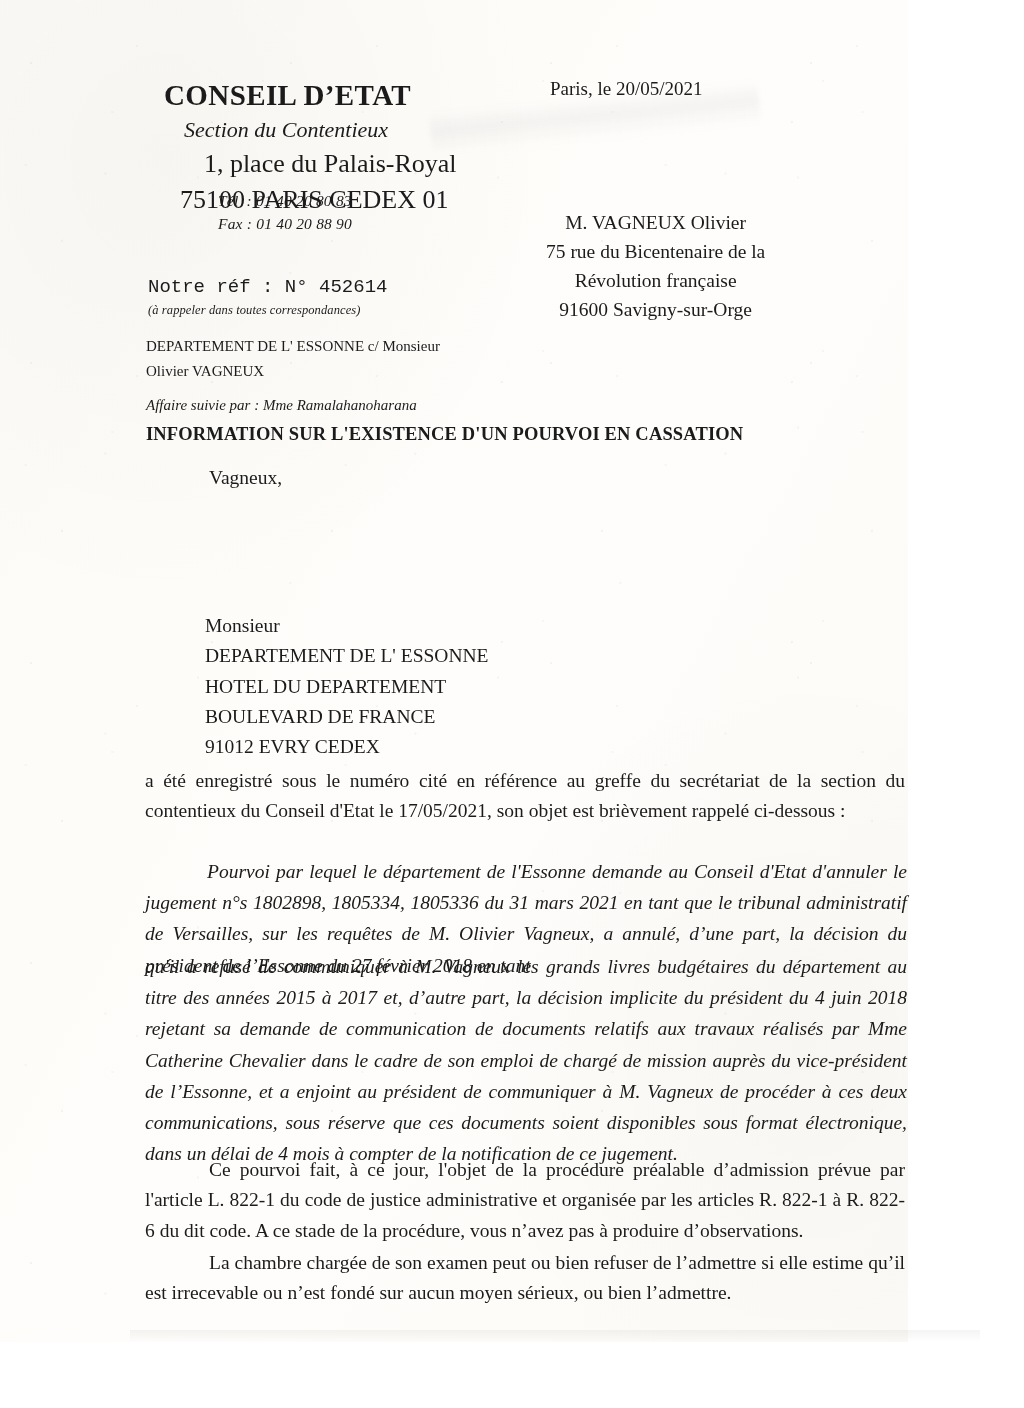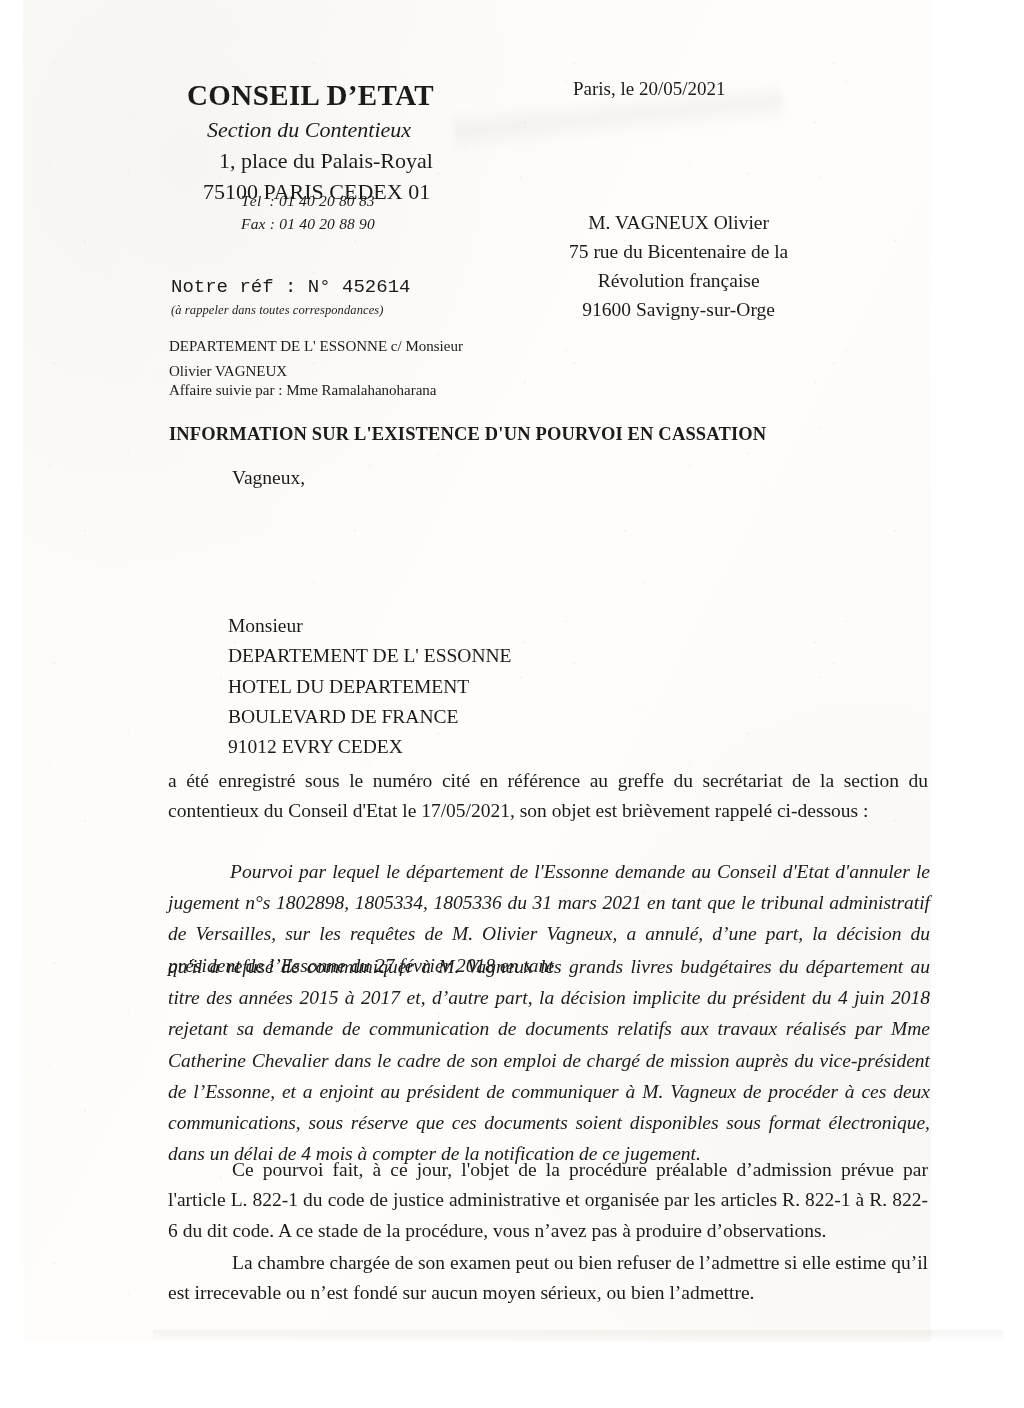--- a/index.html
+++ b/index.html
@@ -20,21 +20,20 @@
   #scan-page {
     position: absolute;
     left: 0;
     top: 0;
     width: 908px;
     height: 1342px;
     background:
       radial-gradient(ellipse 70% 55% at 18% 12%, rgba(0,0,0,0.022), rgba(0,0,0,0) 62%),
       radial-gradient(ellipse 60% 45% at 88% 78%, rgba(0,0,0,0.020), rgba(0,0,0,0) 65%),
       linear-gradient(118deg, #fbfaf6 0%, #fdfcf9 28%, #fefdfb 55%, #fbfaf6 100%);
-    margin-left: 23px;
   }
   
   #paper-grain {
     position: absolute;
     inset: 0;
     pointer-events: none;
     opacity: .5;
     background-image:
       radial-gradient(circle at 12% 21%, rgba(120,120,130,.16) 0 1px, rgba(0,0,0,0) 1.4px),
       radial-gradient(circle at 34% 62%, rgba(120,120,130,.13) 0 1px, rgba(0,0,0,0) 1.4px),
@@ -74,21 +73,21 @@
 
   .org-title {
     font-weight: bold;
     font-size: 29px;
     letter-spacing: .4px;
   }
   .org-sub {
     font-style: italic;
     font-size: 22px;
   }
-  .org-line { font-size: 22px; }
+  .org-line { font-size: 26px; text-align: center; }
   .contact { font-style: italic; font-size: 15.5px; letter-spacing: .2px; }
 
   .date-line { font-size: 19px; }
   .addr-line { font-size: 19.5px; line-height: 1.38; }
 
   .ref-line { font-size: 19px; }
   .ref-note { font-style: italic; font-size: 12.5px; letter-spacing: .1px; }
 
   .subject-line { font-size: 15px; line-height: 1.42; }
 
@@ -151,21 +150,21 @@
   </div>
 
   <div class="blk" style="left:148px; top:276px;">
     <div class="tx ref-line" style="position:relative;font-family:Liberation Mono, monospace;">Notre réf : N° 452614</div>
     <div class="tx ref-note" style="position:relative; top:4px;">(à rappeler dans toutes correspondances)</div>
   </div>
 
   <div class="blk" style="left:146px; top:336px;">
     <div class="tx subject-line" style="position:relative;">DEPARTEMENT DE L' ESSONNE c/ Monsieur</div>
     <div class="tx subject-line" style="position:relative; top:4px;">Olivier VAGNEUX</div>
-    <div class="tx subject-line" style="position:relative; top:1px;">Affaire suivie par : Mme Ramalahanoharana</div>
+    <div class="tx subject-line" style="position:relative; top:16px;font-style:italic;">Affaire suivie par : Mme Ramalahanoharana</div>
   </div>
 
   <div class="tx doc-title" style="left:146px; top:423px;text-align:right;">INFORMATION SUR L'EXISTENCE D'UN POURVOI EN CASSATION</div>
 
   <div class="tx salutation" style="left:209px; top:466px;">Vagneux,</div>
 
 
   <div class="blk" style="left:205px; top:612px;">
     <div class="tx party-line" style="position:relative;">Monsieur</div>
     <div class="tx party-line" style="position:relative; top:3px;">DEPARTEMENT DE L' ESSONNE</div>

